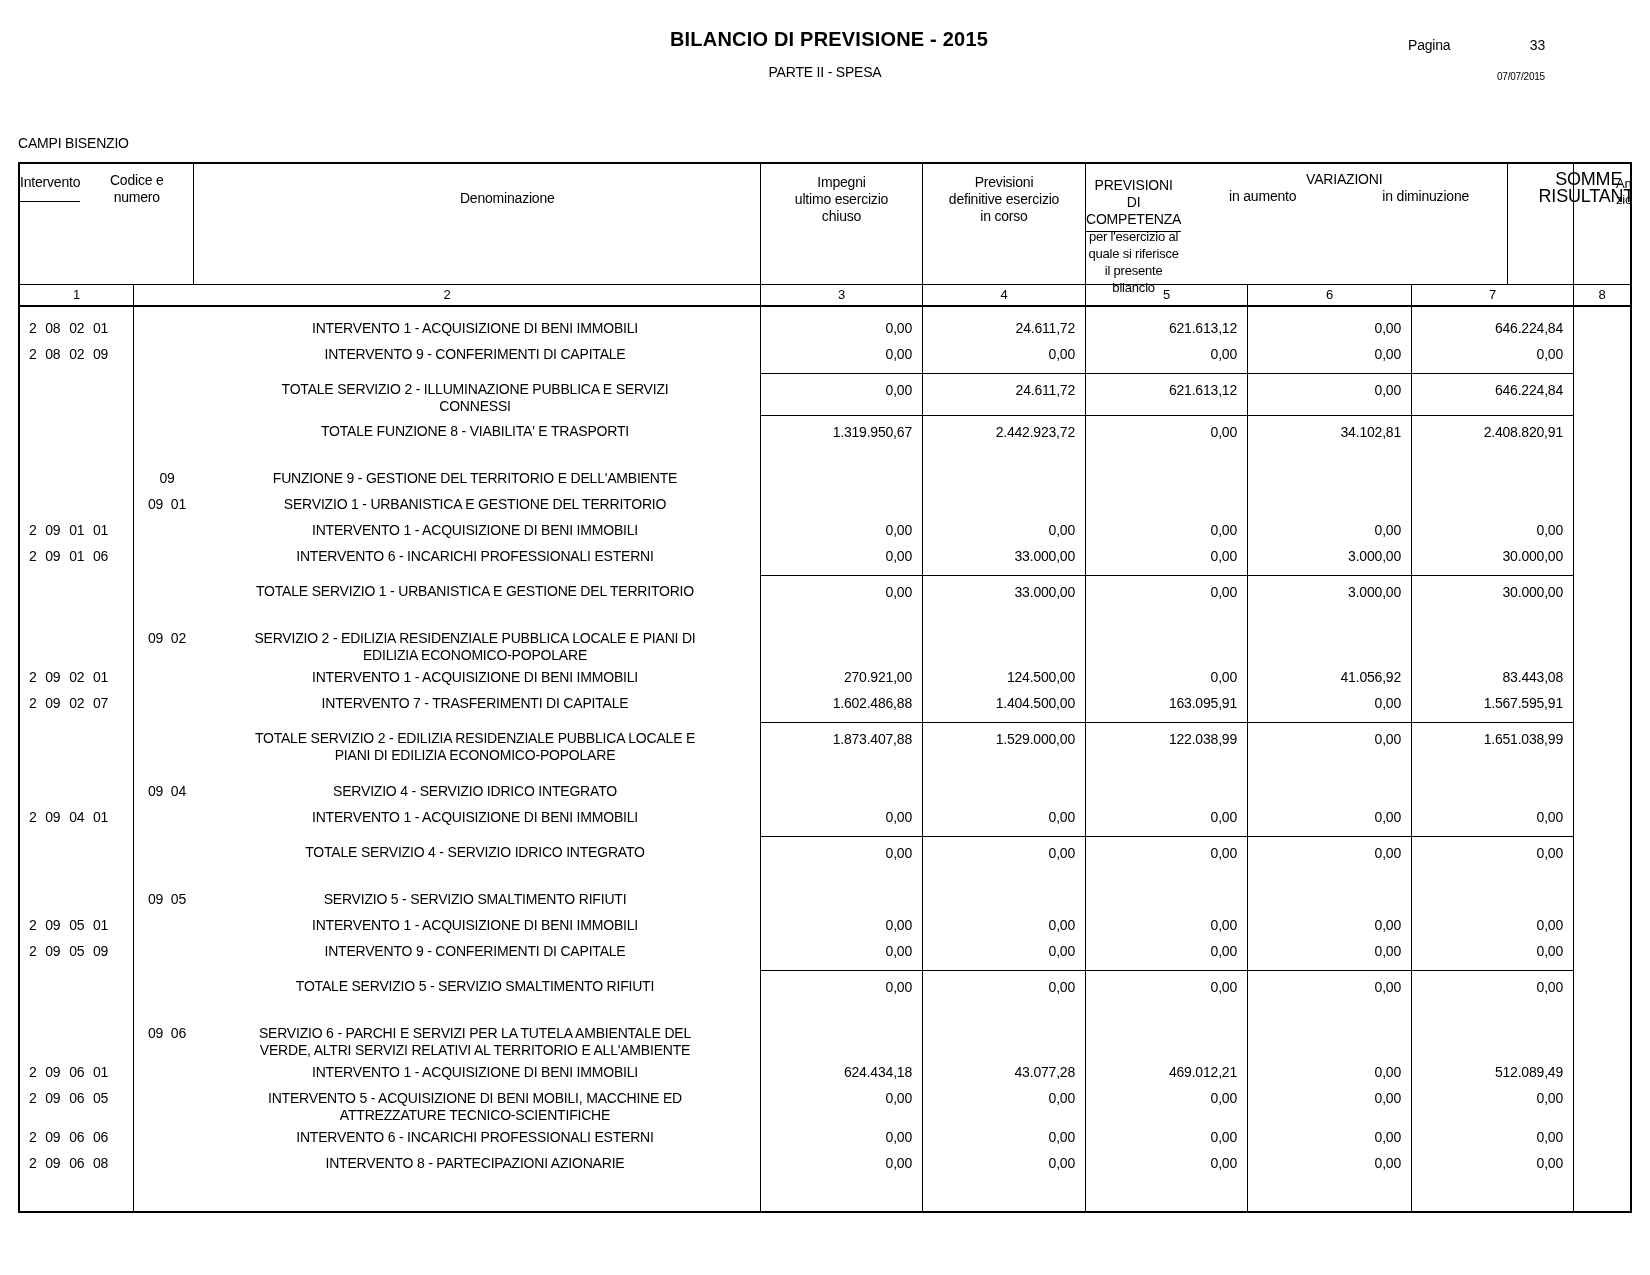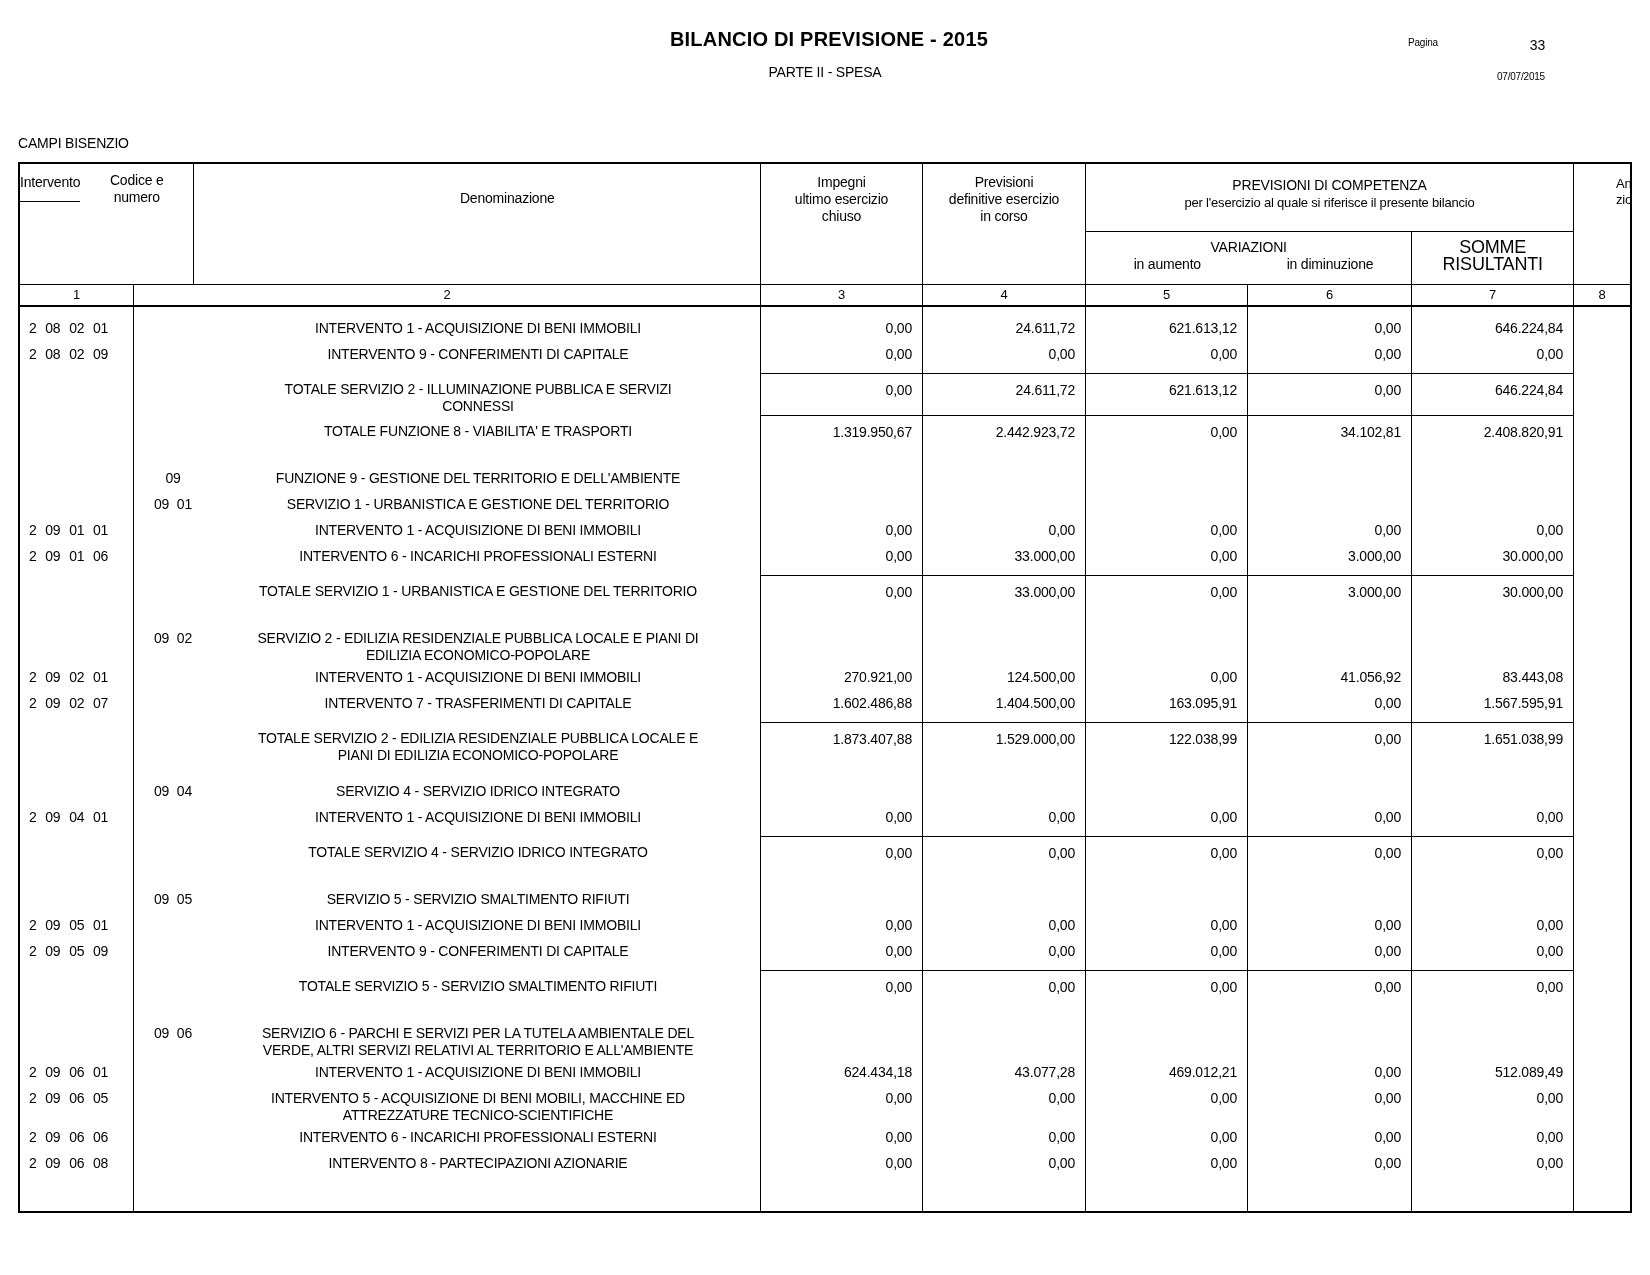--- a/index.html
+++ b/index.html
@@ -8,40 +8,40 @@
     width:1650px; height:1275px; position:relative;
     font-family:"Liberation Sans", sans-serif; color:#000;
     letter-spacing:-0.2px;
   }
   .pre { white-space:pre-line; }
 
   
   .doc-title { position:absolute; top:28px; left:4px; width:100%; text-align:center;
     font-size:20px; font-weight:bold; letter-spacing:0.2px; }
   .doc-subtitle { position:absolute; top:64px; left:0; width:100%; text-align:center; font-size:14px; }
-  .pagina-label { position:absolute; top:37px; left:1408px; font-size:10px; }
+  .pagina-label { position:absolute; top:37px; left:1408px; font-size:14px; }
   .pagina-num { position:absolute; top:37px; left:1500px; width:45px; text-align:right; font-size:14px; }
   .doc-date { position:absolute; top:71px; left:1445px; width:100px; text-align:right; font-size:10px; }
   .entity { position:absolute; top:135px; left:18px; font-size:14px; }
 
   
   .btable { position:absolute; left:18px; top:162px; width:1614px; height:1051px;
     border:2px solid #000; display:flex; flex-direction:column; overflow:hidden; }
 
   
   .thead { border-bottom:2px solid #000; flex:0 0 auto; }
   .hband { display:flex; height:120px; }
   .hleft { width:740px; display:flex; flex-direction:row; }
   .h-intervento { height:38px; border-bottom:1px solid #000; text-align:center; padding-top:10px; font-size:14px; }
   .hleft-sub { flex:1; display:flex; }
   .h-codice { width:113px; text-align:center; padding-top:8px; font-size:14px; line-height:17px; }
   .h-denom { width:627px; border-left:1px solid #000; text-align:center; padding-top:26px; font-size:14px; }
   .h-c3 { width:162px; border-left:1px solid #000; text-align:center; padding-top:10px; font-size:14px; line-height:17px; }
   .h-c4 { width:163px; border-left:1px solid #000; text-align:center; padding-top:10px; font-size:14px; line-height:17px; }
-  .h-prev { width:488px; border-left:1px solid #000; display:flex; flex-direction:column; }
+  .h-prev { width:488px; border-left:1px solid #000; display:flex; flex-direction:row; }
   .h-prev-top { height:68px; border-bottom:1px solid #000; text-align:center; padding-top:13px; font-size:14px; line-height:17px; }
   .h-prev-top .sub { font-size:13px; }
   .h-prev-bottom { flex:1; display:flex; }
   .h-var { width:326px; text-align:center; padding-top:7px; font-size:14px; }
   .h-var-subs { display:flex; margin-top:1px; }
   .h-var-subs span { width:50%; text-align:center; font-size:14px; }
   .h-somme { width:162px; border-left:1px solid #000; text-align:center; padding-top:7px; font-size:18px; line-height:17px; }
   .h-c8 { width:57px; border-left:1px solid #000; text-align:center; padding-top:12px; font-size:13px; line-height:16px;padding-left:42px; }
   .numrow { display:flex; height:21px; border-top:1px solid #000; font-size:13px; }
   .numrow div { text-align:center; padding-top:2px; }
@@ -49,21 +49,21 @@
   .n3{width:162px;border-left:1px solid #000;} .n4{width:163px;border-left:1px solid #000;}
   .n5{width:162px;border-left:1px solid #000;} .n6{width:164px;border-left:1px solid #000;}
   .n7{width:162px;border-left:1px solid #000;} .n8{width:57px;border-left:1px solid #000;}
 
   
   .tbody { flex:1 1 auto; display:flex; flex-direction:column; overflow:hidden; }
   .trow { display:flex; flex:0 0 auto; align-items:stretch; }
   .trow .c { font-size:14px; line-height:17px; padding-top:5px; }
   .c1 { width:113px; padding-left:9px; word-spacing:5px; }
   .c2 { width:627px; border-left:1px solid #000; display:flex;text-align:center; }
-  .seccode { margin-left:10px; width:58px; word-spacing:4px; flex:0 0 auto; }
+  .seccode { margin-left:4px; width:58px; word-spacing:4px; flex:0 0 auto; }
   .desc { flex:1; padding-right:6px; }
   .v { text-align:right; padding-right:10px; }
   .c3 { width:162px; border-left:1px solid #000; }
   .c4 { width:163px; border-left:1px solid #000; }
   .c5 { width:162px; border-left:1px solid #000; }
   .c6 { width:164px; border-left:1px solid #000; }
   .c7 { width:162px; border-left:1px solid #000; }
   .c8 { width:57px; border-left:1px solid #000; }
   .item { min-height:26px; }
   .section { min-height:26px; }

